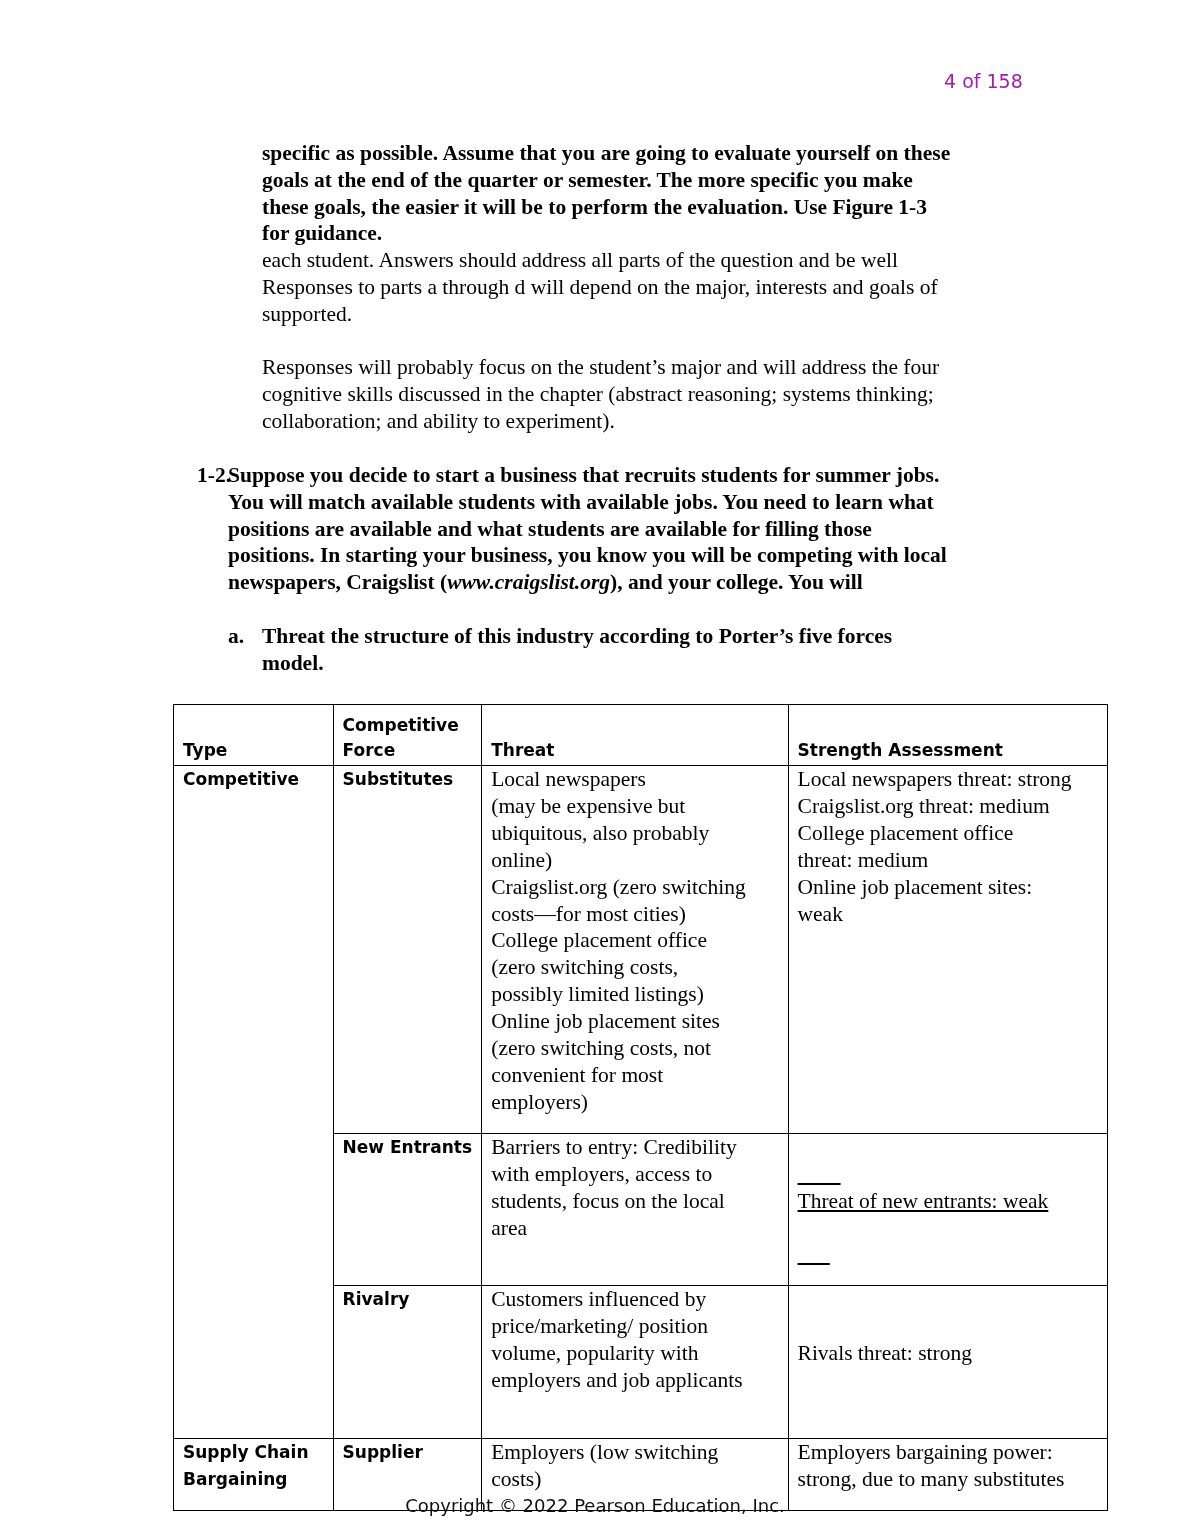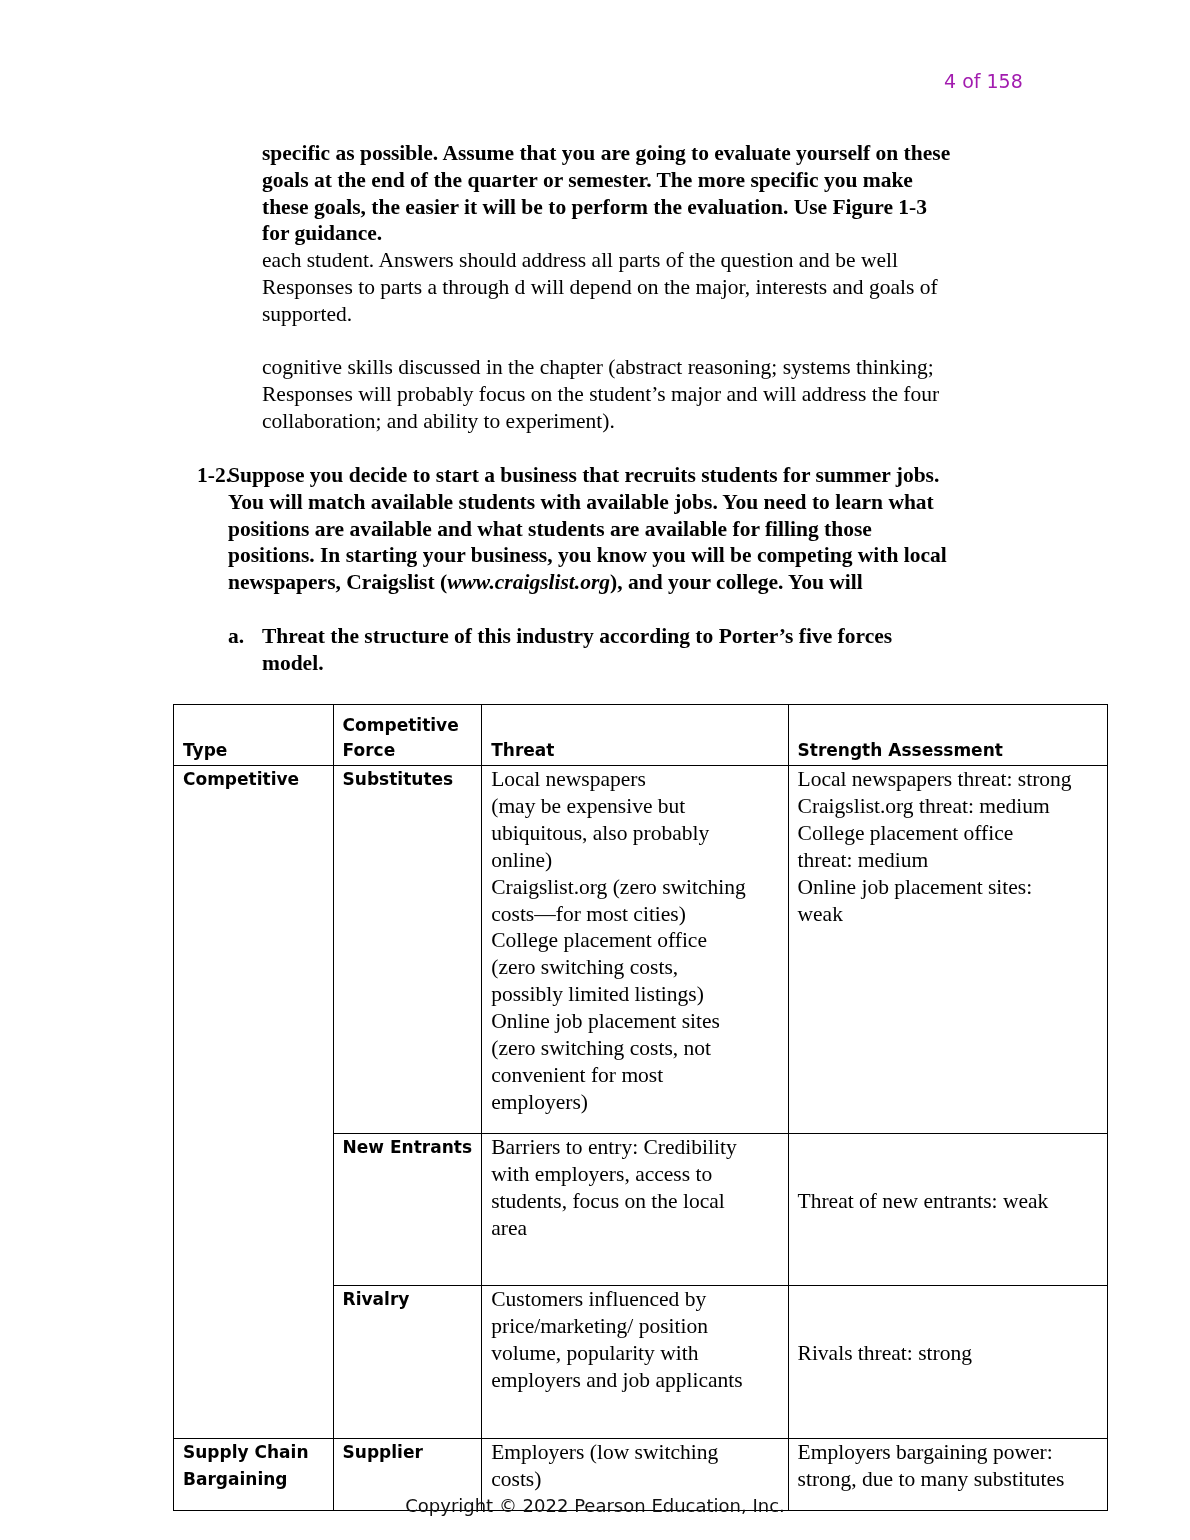--- a/index.html
+++ b/index.html
@@ -39,22 +39,22 @@
   <span class="line">for guidance.</span>
 </div>
 
 <div class="block serif intro-p1">
   <span class="line">each student. Answers should address all parts of the question and be well</span>
   <span class="line">Responses to parts a through d will depend on the major, interests and goals of</span>
   <span class="line">supported.</span>
 </div>
 
 <div class="block serif intro-p2">
+  <span class="line">Responses will probably focus on the student’s major and will address the four</span>
   <span class="line">cognitive skills discussed in the chapter (abstract reasoning; systems thinking;</span>
-  <span class="line">Responses will probably focus on the student’s major and will address the four</span>
   <span class="line">collaboration; and ability to experiment).</span>
 </div>
 
 <div class="block serif q-num">1-2.</div>
 <div class="block serif q-text">
   <span class="line">Suppose you decide to start a business that recruits students for summer jobs.</span>
   <span class="line">You will match available students with available jobs. You need to learn what</span>
   <span class="line">positions are available and what students are available for filling those</span>
   <span class="line">positions. In starting your business, you know you will be competing with local</span>
   <span class="line"><span>newspapers, Craigslist (</span><i>www.craigslist.org</i><span>), and your college. You will</span></span>
@@ -107,21 +107,21 @@
       </td>
     </tr>
     <tr>
       <td class="label-cell">New Entrants</td>
       <td class="text-cell">
         <span class="line">Barriers to entry: Credibility</span>
         <span class="line">with employers, access to</span>
         <span class="line">students, focus on the local</span>
         <span class="line">area</span>
       </td>
-      <td class="text-cell" style="white-space: pre;">
+      <td class="text-cell" style="white-space: pre; text-decoration: underline;">
         <span class="line"> Threat of new entrants: weak</span>
       </td>
     </tr>
     <tr>
       <td class="label-cell">Rivalry</td>
       <td class="text-cell">
         <span class="line">Customers influenced by</span>
         <span class="line">price/marketing/ position</span>
         <span class="line">volume, popularity with</span>
         <span class="line">employers and job applicants</span>

